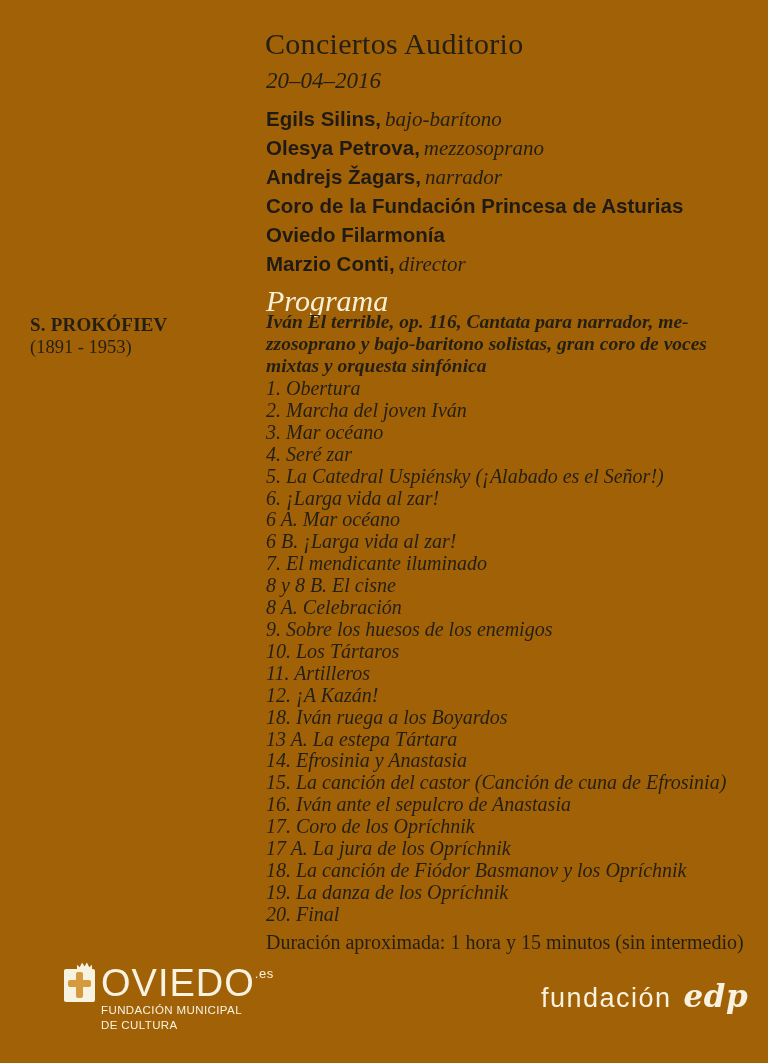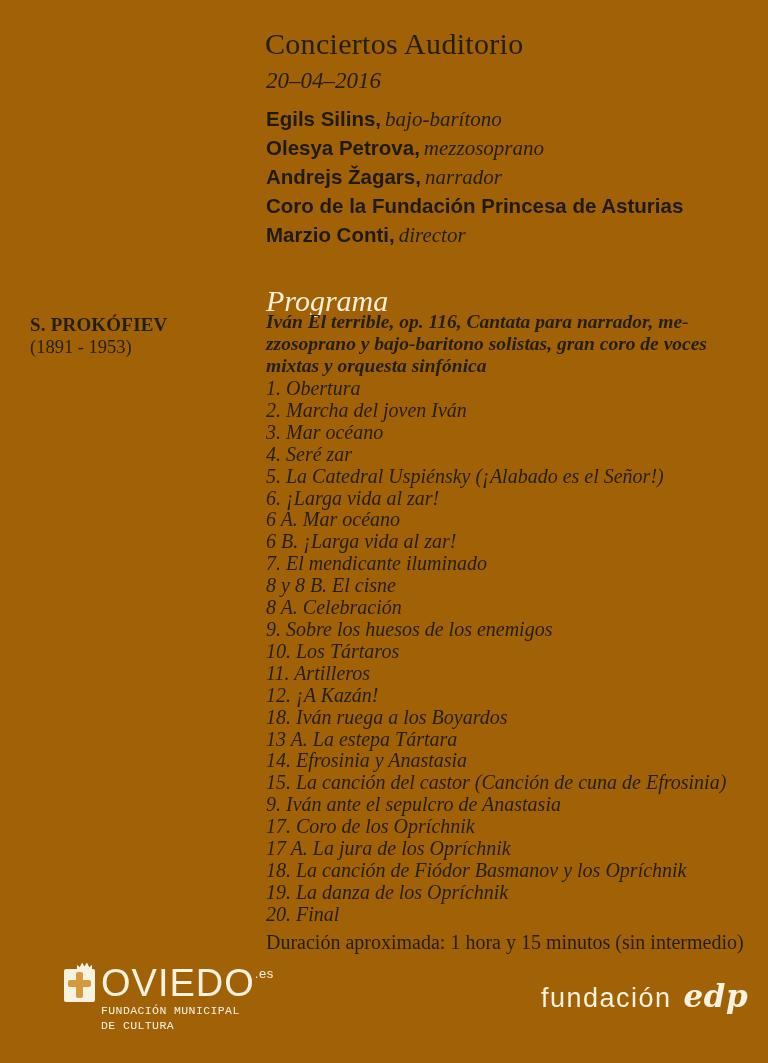--- a/index.html
+++ b/index.html
@@ -128,21 +128,21 @@
     text-align: right;
   }
   .ov-tld {
     font-family: "Liberation Sans", sans-serif;
     font-size: 13px;
     vertical-align: 18px;
     letter-spacing: 0.5px;
   }
   .ov-sub {
     margin-left: 37px;
-    font-family: Liberation Mono, monospace;
+    font-family: Liberation Sans, sans-serif;
     font-size: 11.5px;
     letter-spacing: 0.4px;
     line-height: 15px;
     white-space: nowrap;
   }
 
   
   .edp { left: 541px; top: 978px; color: #F8F2E0; display: flex; align-items: baseline; }
   .edp-fundacion {
     font-family: "Liberation Sans", sans-serif;
@@ -165,20 +165,21 @@
 <div class="page">
 
   <div class="abs title">Conciertos Auditorio</div>
   <div class="abs date">20–04–2016</div>
 
   <div class="abs performers">
     <div><span class="performer-name">Egils Silins,</span> <span class="performer-role">bajo-barítono</span></div>
     <div><span class="performer-name">Olesya Petrova,</span> <span class="performer-role">mezzosoprano</span></div>
     <div><span class="performer-name">Andrejs Žagars,</span> <span class="performer-role">narrador</span></div>
     <div><span class="performer-name">Coro de la Fundación Princesa de Asturias</span></div>
+    <div><span class="performer-name">Oviedo Filarmonía</span></div>
     <div><span class="performer-name">Marzio Conti,</span> <span class="performer-role">director</span></div>
   </div>
 
   <div class="abs programa">Programa</div>
 
   <div class="abs composer">
     <div class="composer-name">S. PROKÓFIEV</div>
     <div class="composer-dates">(1891 - 1953)</div>
   </div>
 
@@ -201,21 +202,21 @@
     <div>8 y 8 B. El cisne</div>
     <div>8 A. Celebración</div>
     <div>9. Sobre los huesos de los enemigos</div>
     <div>10. Los Tártaros</div>
     <div>11. Artilleros</div>
     <div>12. ¡A Kazán!</div>
     <div>18. Iván ruega a los Boyardos</div>
     <div>13 A. La estepa Tártara</div>
     <div>14. Efrosinia y Anastasia</div>
     <div>15. La canción del castor (Canción de cuna de Efrosinia)</div>
-    <div>9. Iván ante el sepulcro de Anastasia</div>
+    <div>16. Iván ante el sepulcro de Anastasia</div>
     <div>17. Coro de los Opríchnik</div>
     <div>17 A. La jura de los Opríchnik</div>
     <div>18. La canción de Fiódor Basmanov y los Opríchnik</div>
     <div>19. La danza de los Opríchnik</div>
     <div>20. Final</div>
   </div>
 
   <div class="abs duration">Duración aproximada: 1 hora y 15 minutos (sin intermedio)</div>
 
   <div class="abs oviedo">

